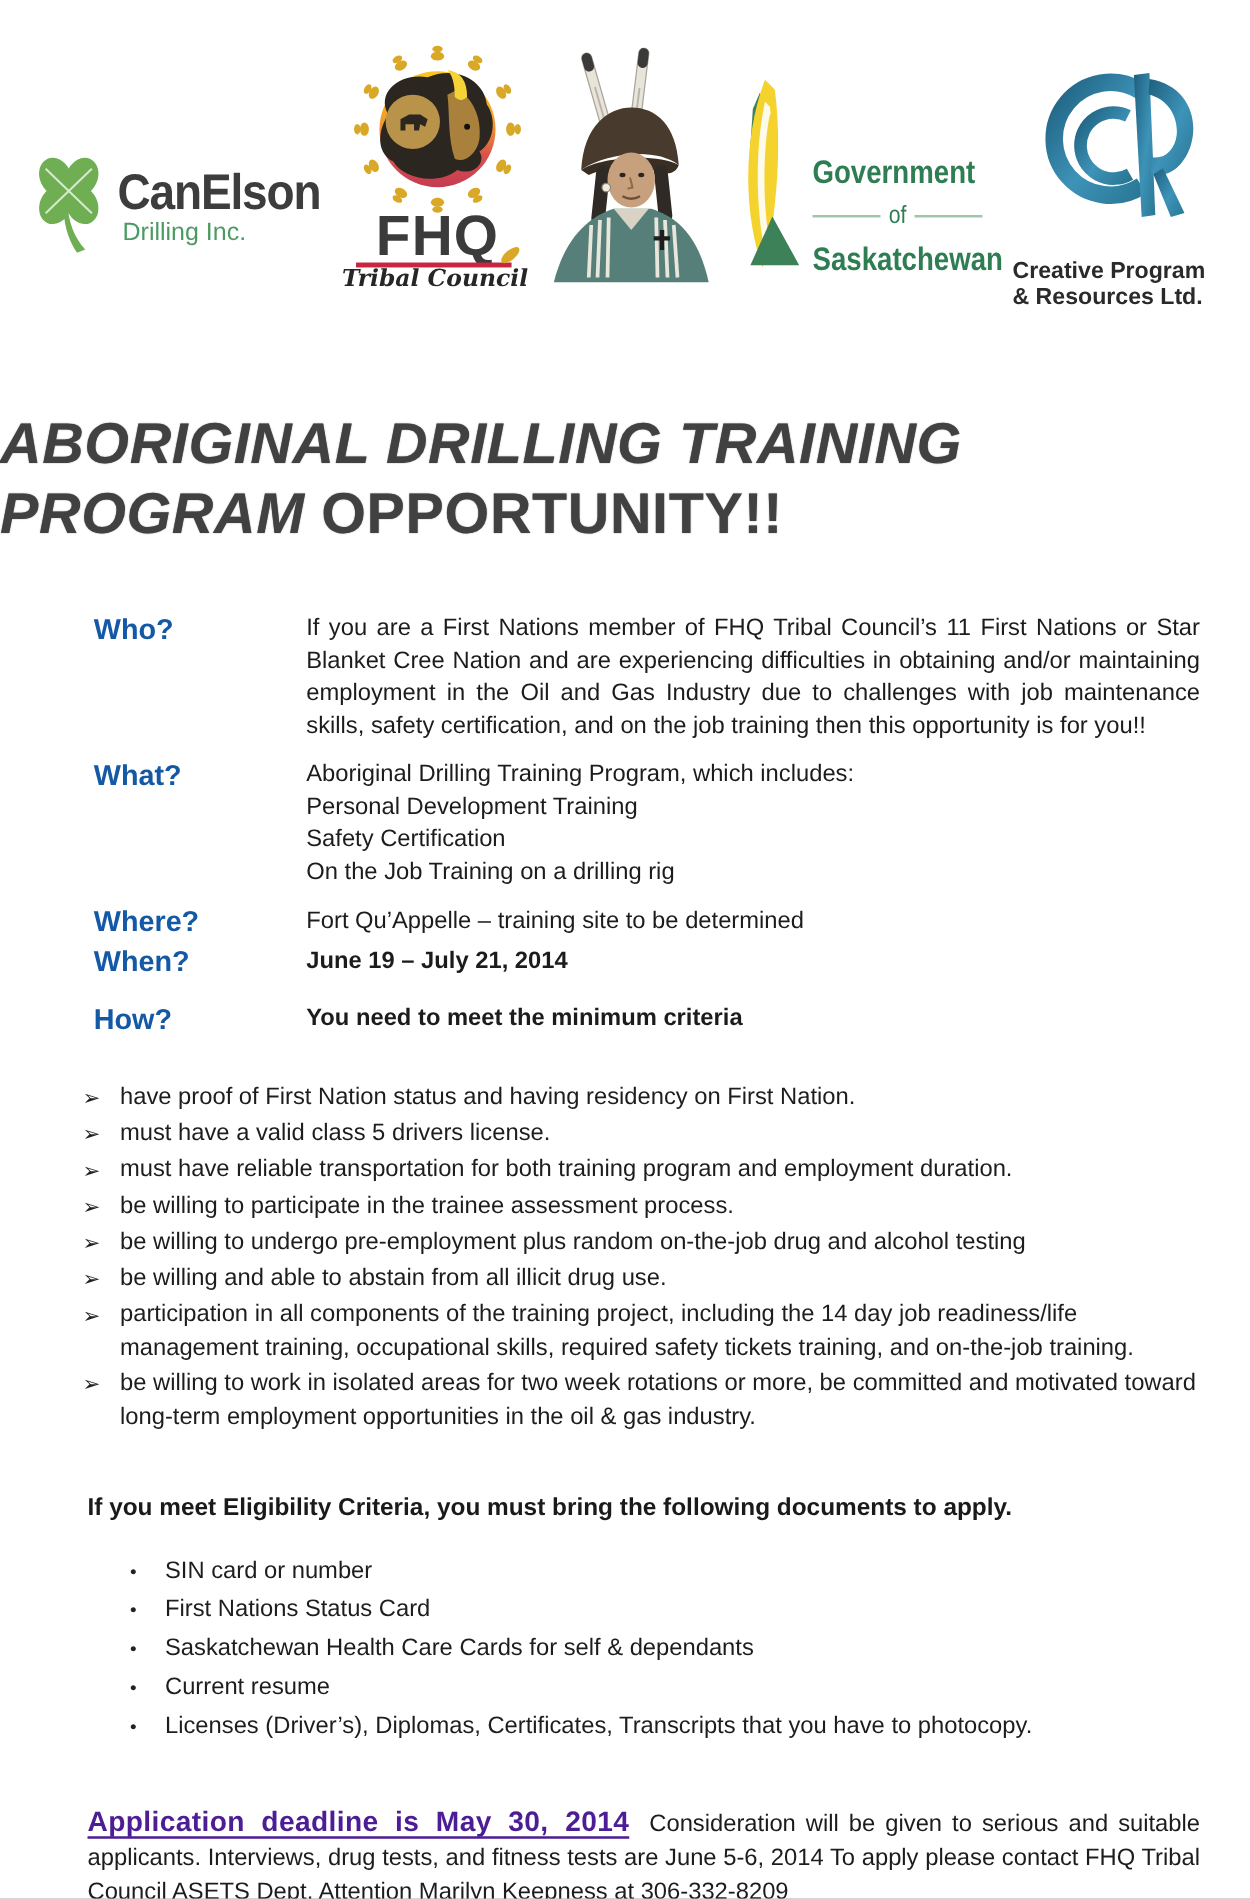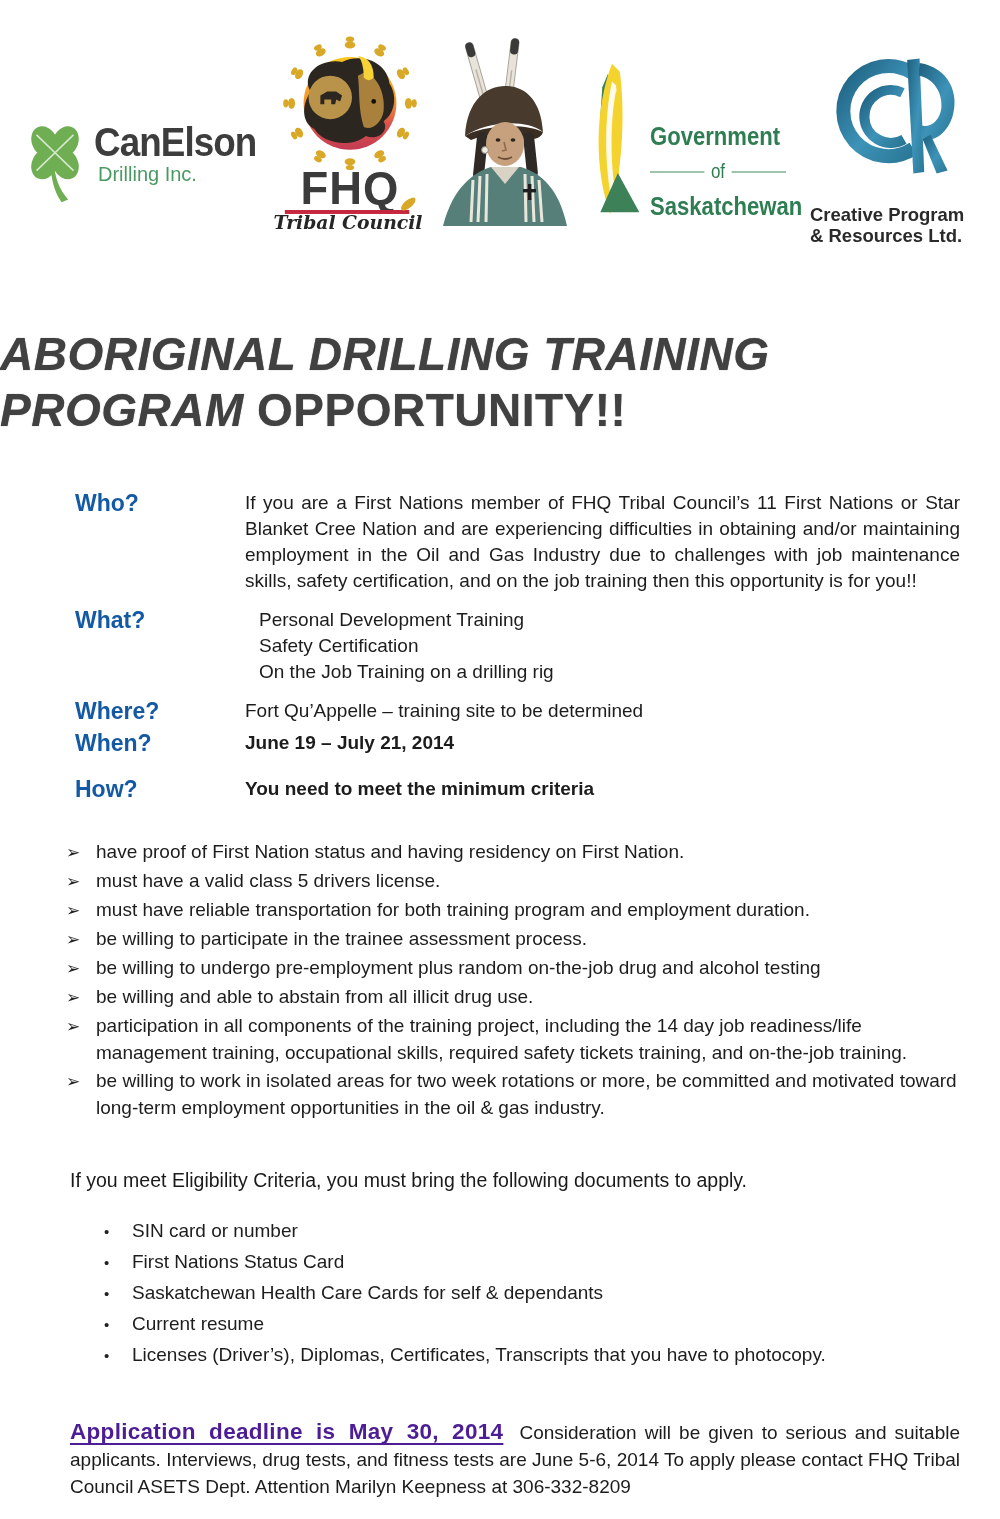--- a/index.html
+++ b/index.html
@@ -5,21 +5,21 @@
   * { margin:0; padding:0; box-sizing:border-box; }
   html,body { background:#9a9a9a; }
   .page {
     width:1000px; height:1519px; margin:0 auto; background:#ffffff;
     font-family:"Liberation Sans", sans-serif; color:#1d1d1d; overflow:hidden;
     position:relative;
   }
   
   .logo-row { display:flex; justify-content:space-between; align-items:flex-start; padding:30px 30px 0 22px; height:230px; }
   .logo-block { flex-shrink:0; }
-  .canelson { display:flex; align-items:flex-start; margin-top:90px; }
+  .canelson { display:flex; align-items:center; margin-top:90px; }
   .canelson-text { margin-left:6px; }
   .canelson-name { font-size:40px; font-weight:bold; color:#3d3d3d; letter-spacing:-1px; transform:scaleX(.92); transform-origin:left; }
   .canelson-tag { font-size:20px; color:#4c9a63; margin-top:-2px; padding-left:4px; }
   .fhq { margin-top:2px; text-align:center; }
   .portrait { margin-top:8px; }
   .govsask { display:flex; margin-top:28px; align-items:flex-end; }
   .gov-text { margin-left:6px; color:#2f7d52; transform:scaleX(.85); transform-origin:left; width:160px; }
   .gov-l1, .gov-l3 { font-size:26px; font-weight:bold; letter-spacing:0; }
   .gov-mid { display:flex; align-items:center; margin:8px 0; }
   .gov-dash { flex:1; border-top:2px solid #9fc6ad; }
@@ -31,30 +31,30 @@
            text-shadow:0 0 1px rgba(0,0,0,.55); }
   .title .it { font-style:italic; }
   
   .qa { margin:52px 40px 0 75px; }
   .section { display:flex; }
   .section-label { width:170px; flex-shrink:0; font-weight:bold; font-size:23px; color:#1459a5; line-height:26px; }
   .section-body { flex:1; font-size:19px; line-height:26px; color:#1c1c1c; }
   .section-body.bold { font-weight:bold; }
   .section-body.justify .section-line { text-align:justify; }
   .sec-0 { margin-bottom:13px; }
-  .sec-1 { margin-bottom:13px;gap:14px; }
+  .sec-1 { margin-bottom:13px; }
   .sec-2 { margin-bottom:6px; }
   .sec-3 { margin-bottom:20px; }
   
   .criteria { margin:36px 35px 0 66px; }
   .crit-item { display:flex; font-size:19px; line-height:27px; margin-bottom:1px; }
   .crit-item .arrow { width:30px; flex-shrink:0; font-size:17px; color:#222; padding-top:1px; }
   .crit-item .crit-text { flex:1; }
   
-  .docs-heading { margin:48px 40px 0 70px; font-weight:normal; font-size:19.5px; color:#1a1a1a; }
+  .docs-heading { margin:48px 40px 0 70px; font-weight:bold; font-size:19.5px; color:#1a1a1a; }
   .docs-list { margin:26px 40px 0 104px; }
   .doc-item { display:flex; font-size:19px; line-height:25px; margin-bottom:5px; }
   .doc-item .dot { width:28px; flex-shrink:0; font-size:15px; padding-top:1px; color:#222; }
   
   .deadline { margin:50px 40px 0 70px; font-size:19px; line-height:27px; text-align:justify; color:#1c1c1c; }
   .deadline .red {
     color:#4c1d95; font-weight:bold; font-size:22.5px; letter-spacing:.3px; word-spacing:4px;
     text-decoration:underline; text-decoration-thickness:2px; text-underline-offset:4px;
   }
 </style>
@@ -222,20 +222,21 @@
     <div class="section sec-0">
       <div class="section-label">Who?</div>
       <div class="section-body justify">
           <div class="section-line">If you are a First Nations member of FHQ Tribal Council’s 11 First Nations or Star Blanket Cree Nation and are experiencing difficulties in obtaining and/or maintaining employment in the Oil and Gas Industry due to challenges with job maintenance skills, safety certification, and on the job training then this opportunity is for you!!</div>
         </div>
     </div>
 
     <div class="section sec-1">
       <div class="section-label">What?</div>
       <div class="section-body">
+          <div class="section-line">Aboriginal Drilling Training Program, which includes:</div>
           <div class="section-line">Personal Development Training</div>
           <div class="section-line">Safety Certification</div>
           <div class="section-line">On the Job Training on a drilling rig</div>
         </div>
     </div>
 
     <div class="section sec-2">
       <div class="section-label">Where?</div>
       <div class="section-body">
           <div class="section-line">Fort Qu’Appelle – training site to be determined</div>

